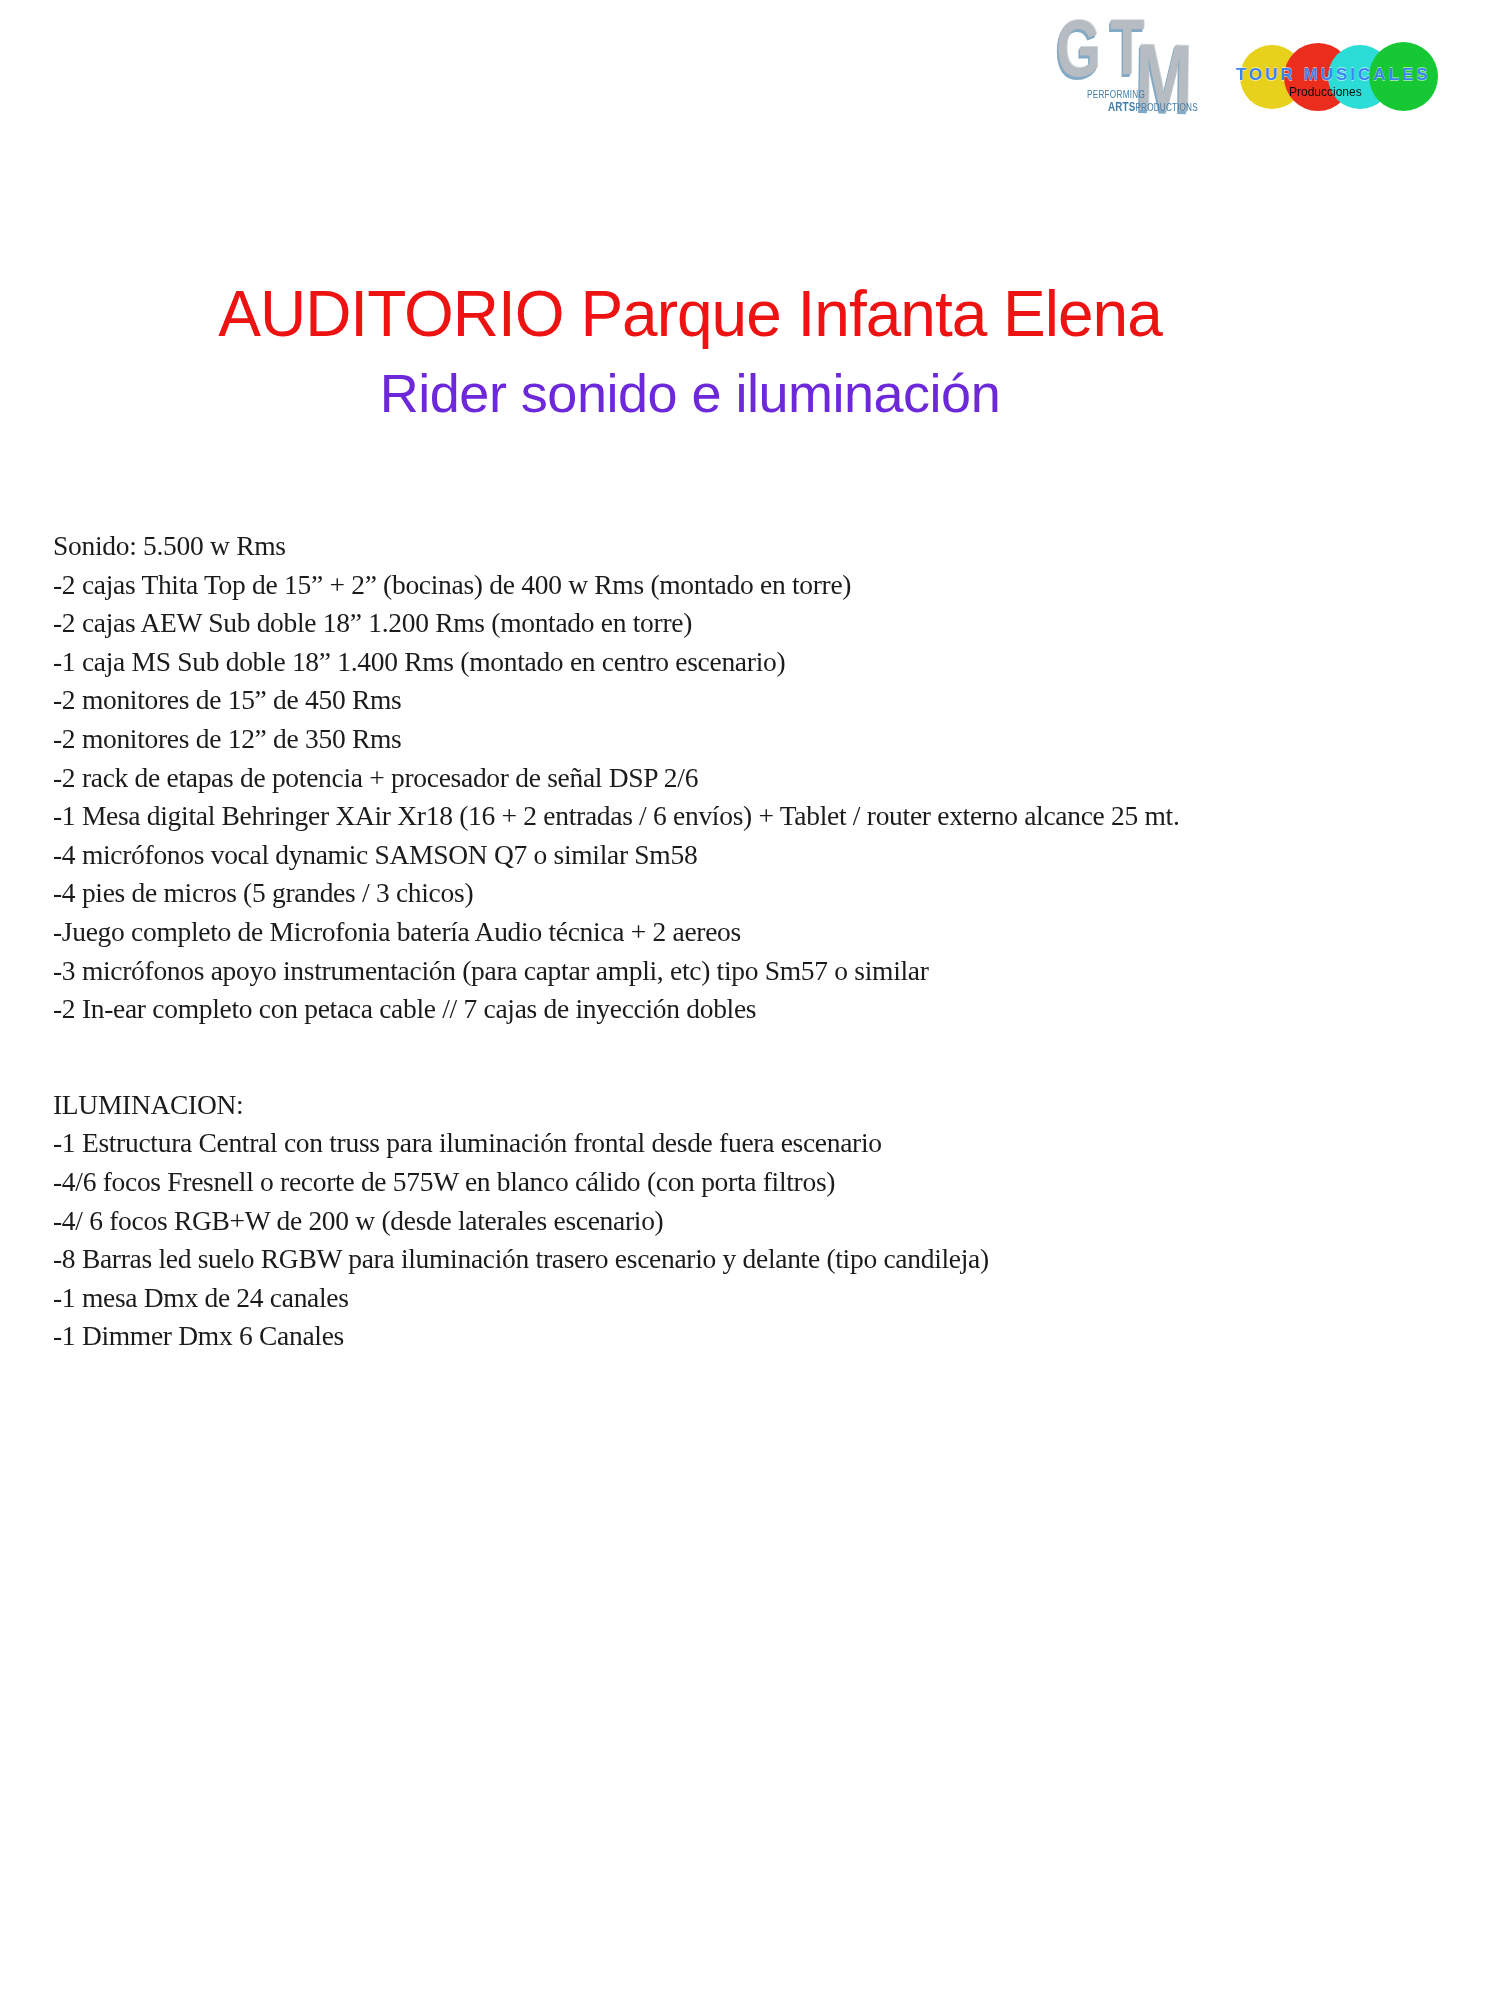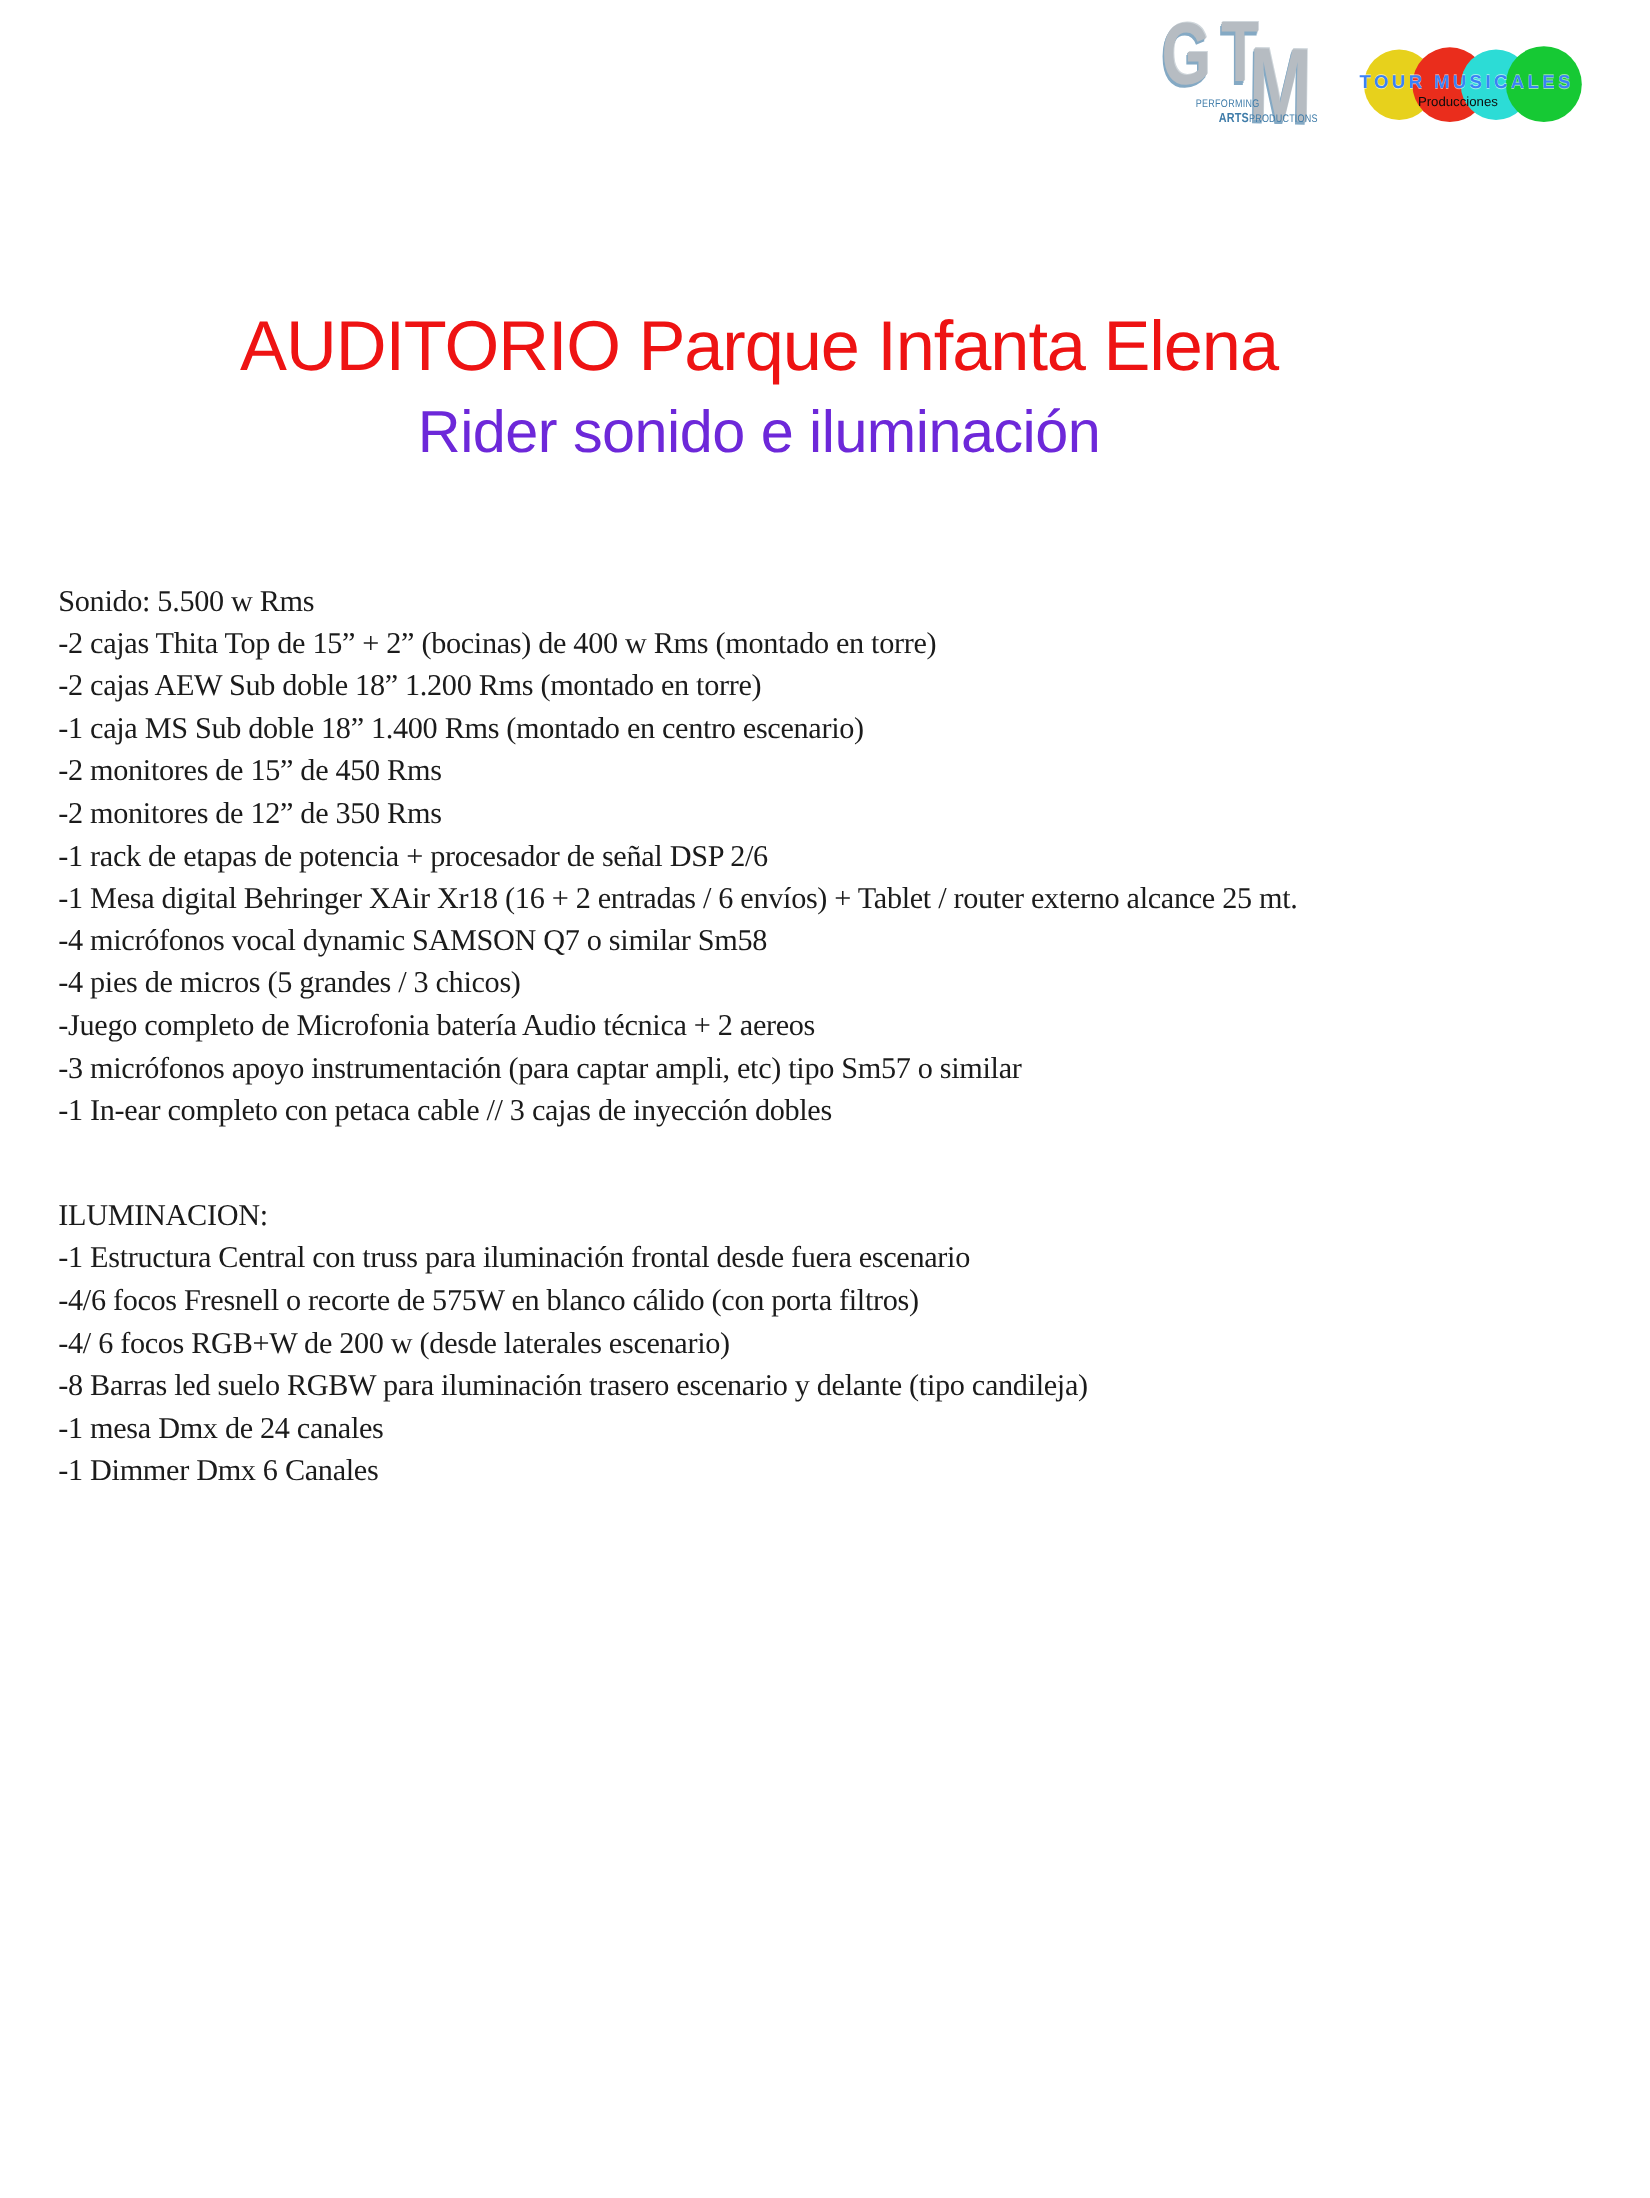--- a/index.html
+++ b/index.html
@@ -97,27 +97,27 @@
 
   <div class="content">
 
     <div class="section-sound">
       <div class="line">Sonido: 5.500 w Rms</div>
       <div class="line">-2 cajas Thita Top de 15” + 2” (bocinas) de 400 w Rms (montado en torre)</div>
       <div class="line">-2 cajas AEW Sub doble 18” 1.200 Rms (montado en torre)</div>
       <div class="line">-1 caja MS Sub doble 18” 1.400 Rms (montado en centro escenario)</div>
       <div class="line">-2 monitores de 15” de 450 Rms</div>
       <div class="line">-2 monitores de 12” de 350 Rms</div>
-      <div class="line">-1 rack de etapas de potencia + procesador de señal DSP 2/6</div>
+      <div class="line">-2 rack de etapas de potencia + procesador de señal DSP 2/6</div>
       <div class="line">-1 Mesa digital Behringer XAir Xr18 (16 + 2 entradas / 6 envíos) + Tablet / router externo alcance 25 mt.</div>
       <div class="line">-4 micrófonos vocal dynamic SAMSON Q7 o similar Sm58</div>
       <div class="line">-4 pies de micros (5 grandes / 3 chicos)</div>
       <div class="line">-Juego completo de Microfonia batería Audio técnica + 2 aereos</div>
       <div class="line">-3 micrófonos apoyo instrumentación (para captar ampli, etc) tipo Sm57 o similar</div>
-      <div class="line">-1 In-ear completo con petaca cable // 3 cajas de inyección dobles</div>
+      <div class="line">-2 In-ear completo con petaca cable // 7 cajas de inyección dobles</div>
     </div>
 
     <div class="section-lighting">
       <div class="line">ILUMINACION:</div>
       <div class="line">-1 Estructura Central con truss para iluminación frontal desde fuera escenario</div>
       <div class="line">-4/6 focos Fresnell o recorte de 575W en blanco cálido (con porta filtros)</div>
       <div class="line">-4/ 6 focos RGB+W de 200 w (desde laterales escenario)</div>
       <div class="line">-8 Barras led suelo RGBW para iluminación trasero escenario y delante (tipo candileja)</div>
       <div class="line">-1 mesa Dmx de 24 canales</div>
       <div class="line">-1 Dimmer Dmx 6 Canales</div>

